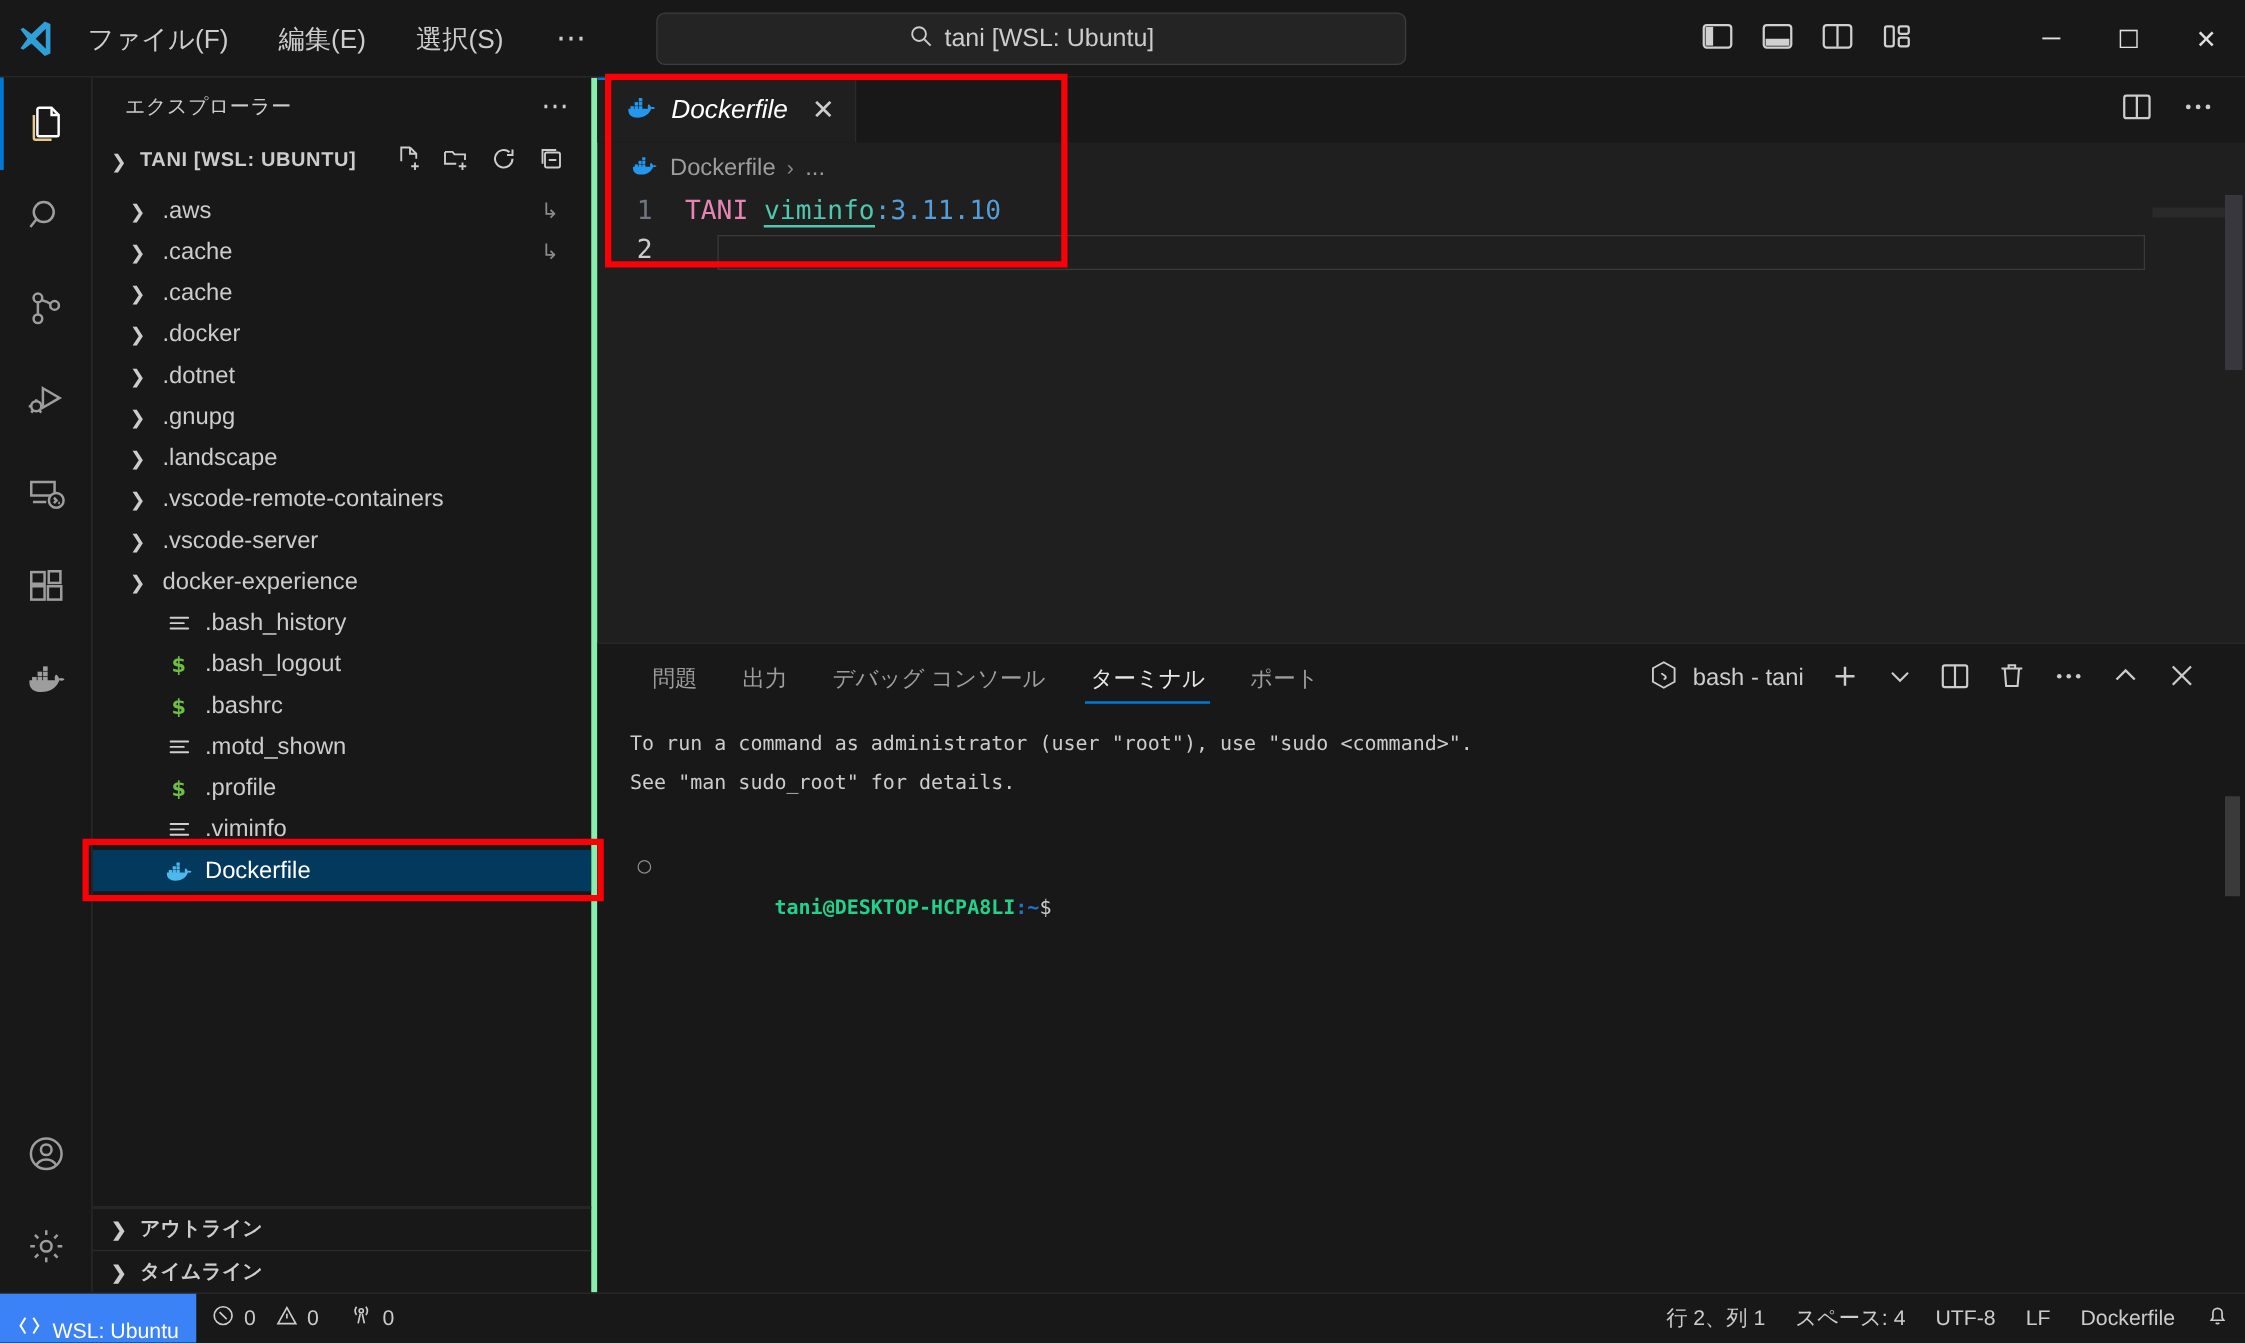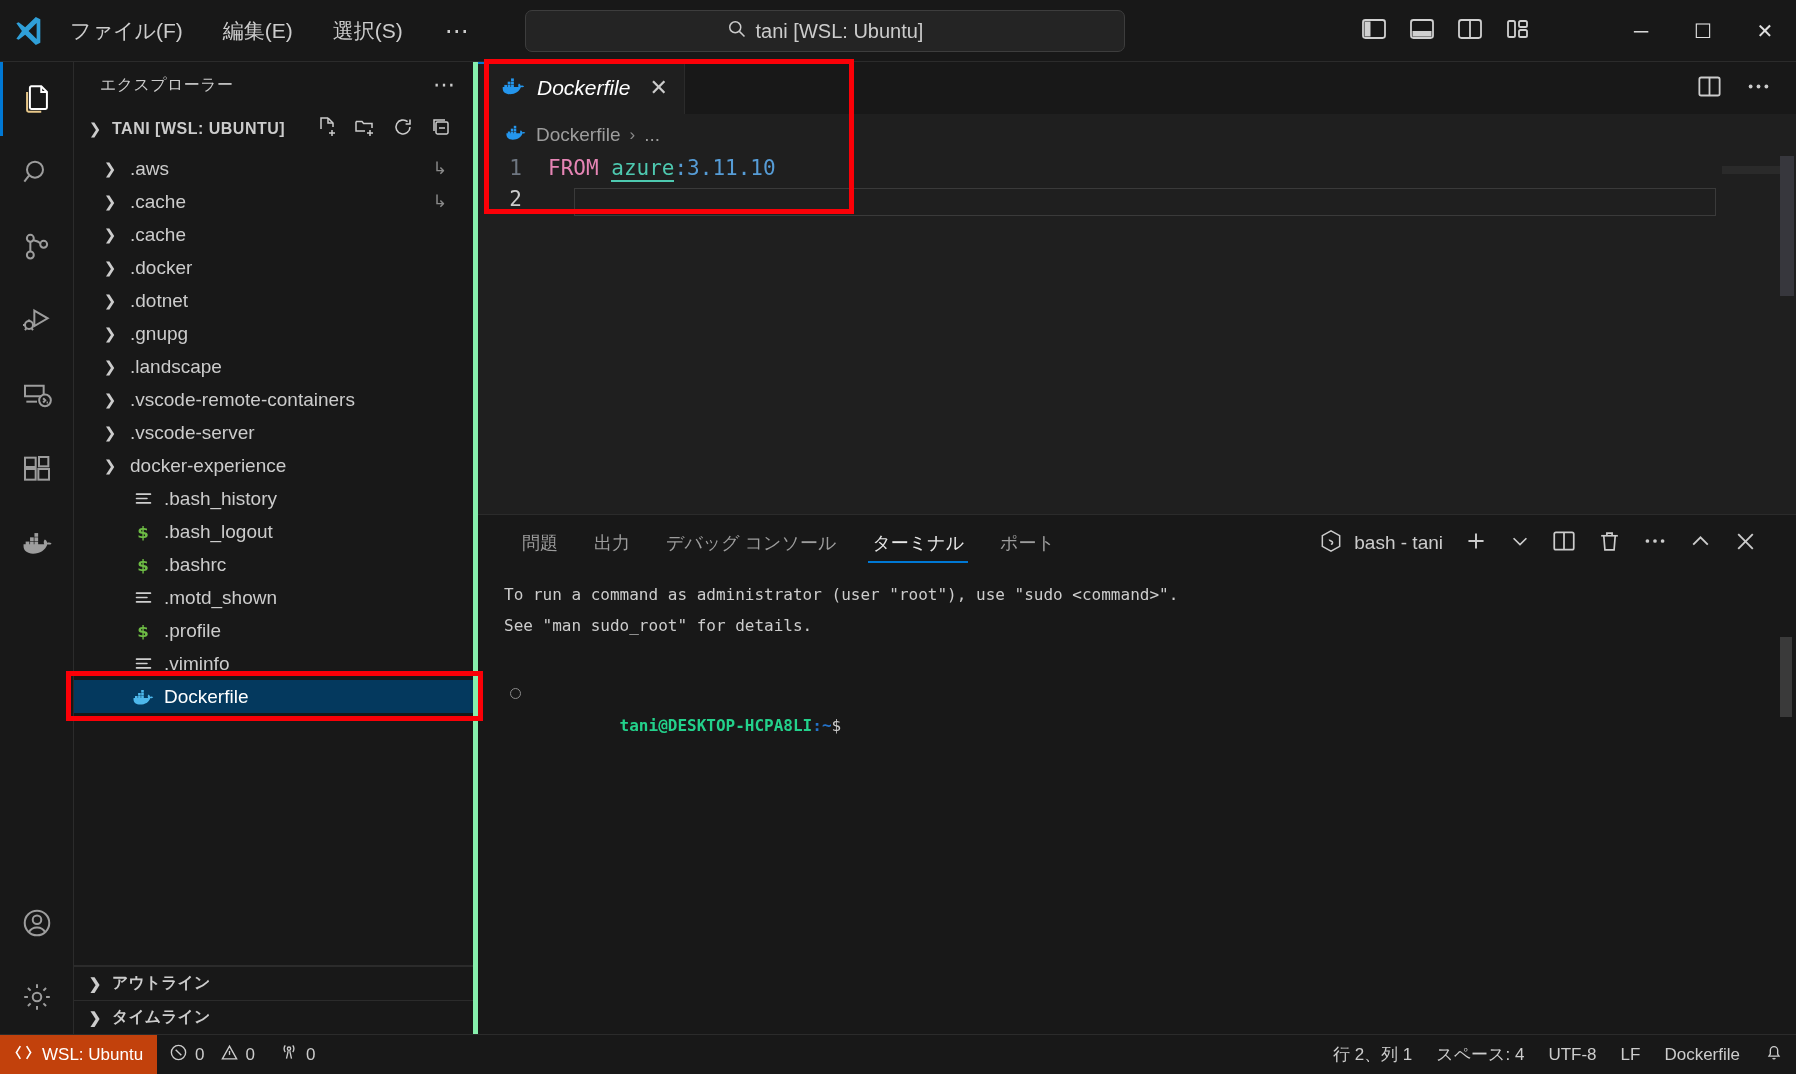--- a/index.html
+++ b/index.html
@@ -115,21 +115,21 @@
   .term-circle {
     position:absolute; left:6px; width:11px; height:11px; border:1.5px solid #8a8a8a; border-radius:50%;
   }
   .term-scroll { position:absolute; right:4px; top:66px; width:12px; height:80px; background:#3a3a3a; }
 
   
   .statusbar {
     height:40px; flex:0 0 40px; background:#181818; display:flex; align-items:center;
     font-size:17px; color:#cccccc; border-top:1px solid #2b2b2b;
   }
-  .remote { background:#c2410c; color:#ffffff; height:40px; display:flex; align-items:center; gap:9px; padding:0 14px; font-size:17px;}
+  .remote { background:#3b82f6; color:#ffffff; height:40px; display:flex; align-items:flex-end; gap:9px; padding:0 14px; font-size:17px;}
   .sb-item { display:flex; align-items:center; gap:7px; padding:0 12px; height:40px; white-space:nowrap;}
   .sb-right { margin-left:auto; display:flex; align-items:center; }
 
   
   .anno { position:absolute; border:5px solid #fb0007; pointer-events:none; z-index:50; }
   #anno-editor { left:484px; top:59px; width:370px; height:155px; }
   #anno-file   { left:66px; top:671px; width:417px; height:50px; }
 </style>
 </head>
 <body>
@@ -494,21 +494,21 @@
         <span class="bc-sep">›</span>
         <span>...</span>
       </div>
 
       <div class="codearea">
         <div class="minimap-slider"></div>
         <div class="scroll-v"></div>
         <div id="code-lines">
             <div class="codeline">
               <span class="ln">1</span>
-              <span class="ctext"><span class="k-from">FROM</span><span> </span><span class="k-img">azure</span><span class="k-colon">:</span><span class="k-tag">3.11.10</span></span>
+              <span class="ctext"><span class="k-from">TANI</span><span> </span><span class="k-img">viminfo</span><span class="k-colon">:</span><span class="k-tag">3.11.10</span></span>
             </div>
             <div class="codeline">
               <span class="ln cur">2</span>
               <span class="ctext"></span>
             </div>
           </div>
         <div class="curline-box" id="curline-box" style="top: 32px;"></div>
       </div>
 
       <div class="panel">

